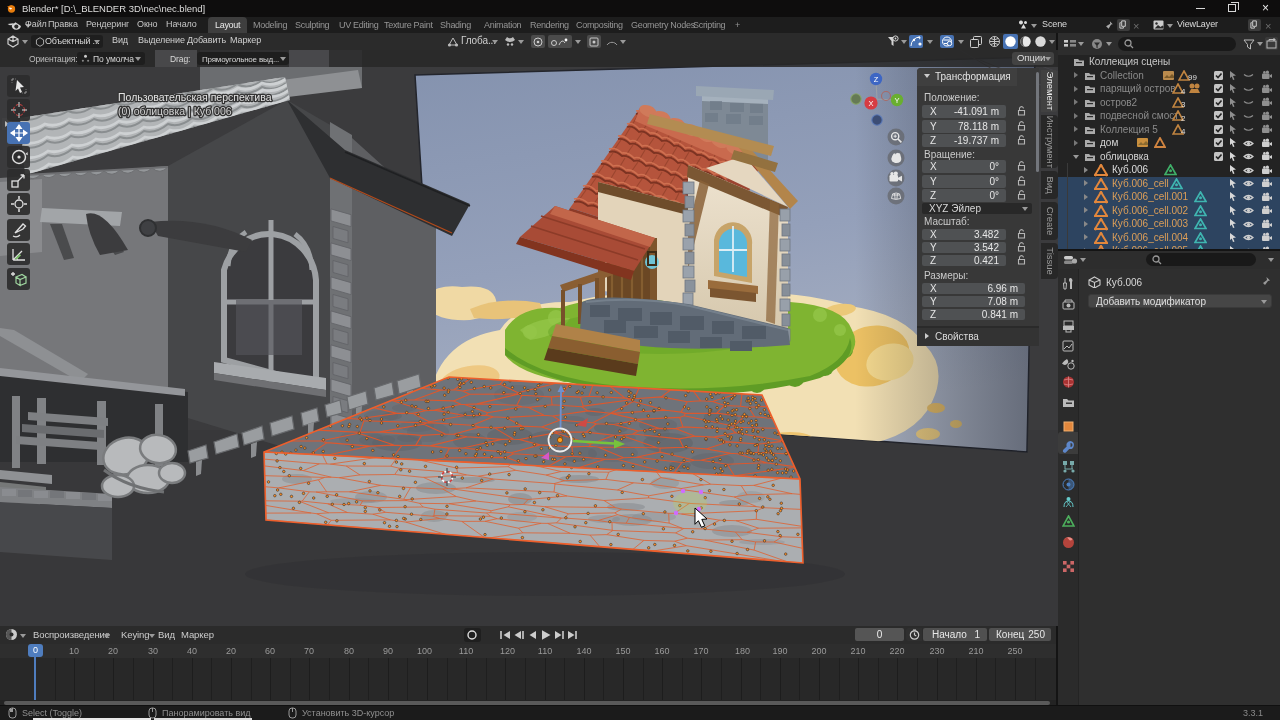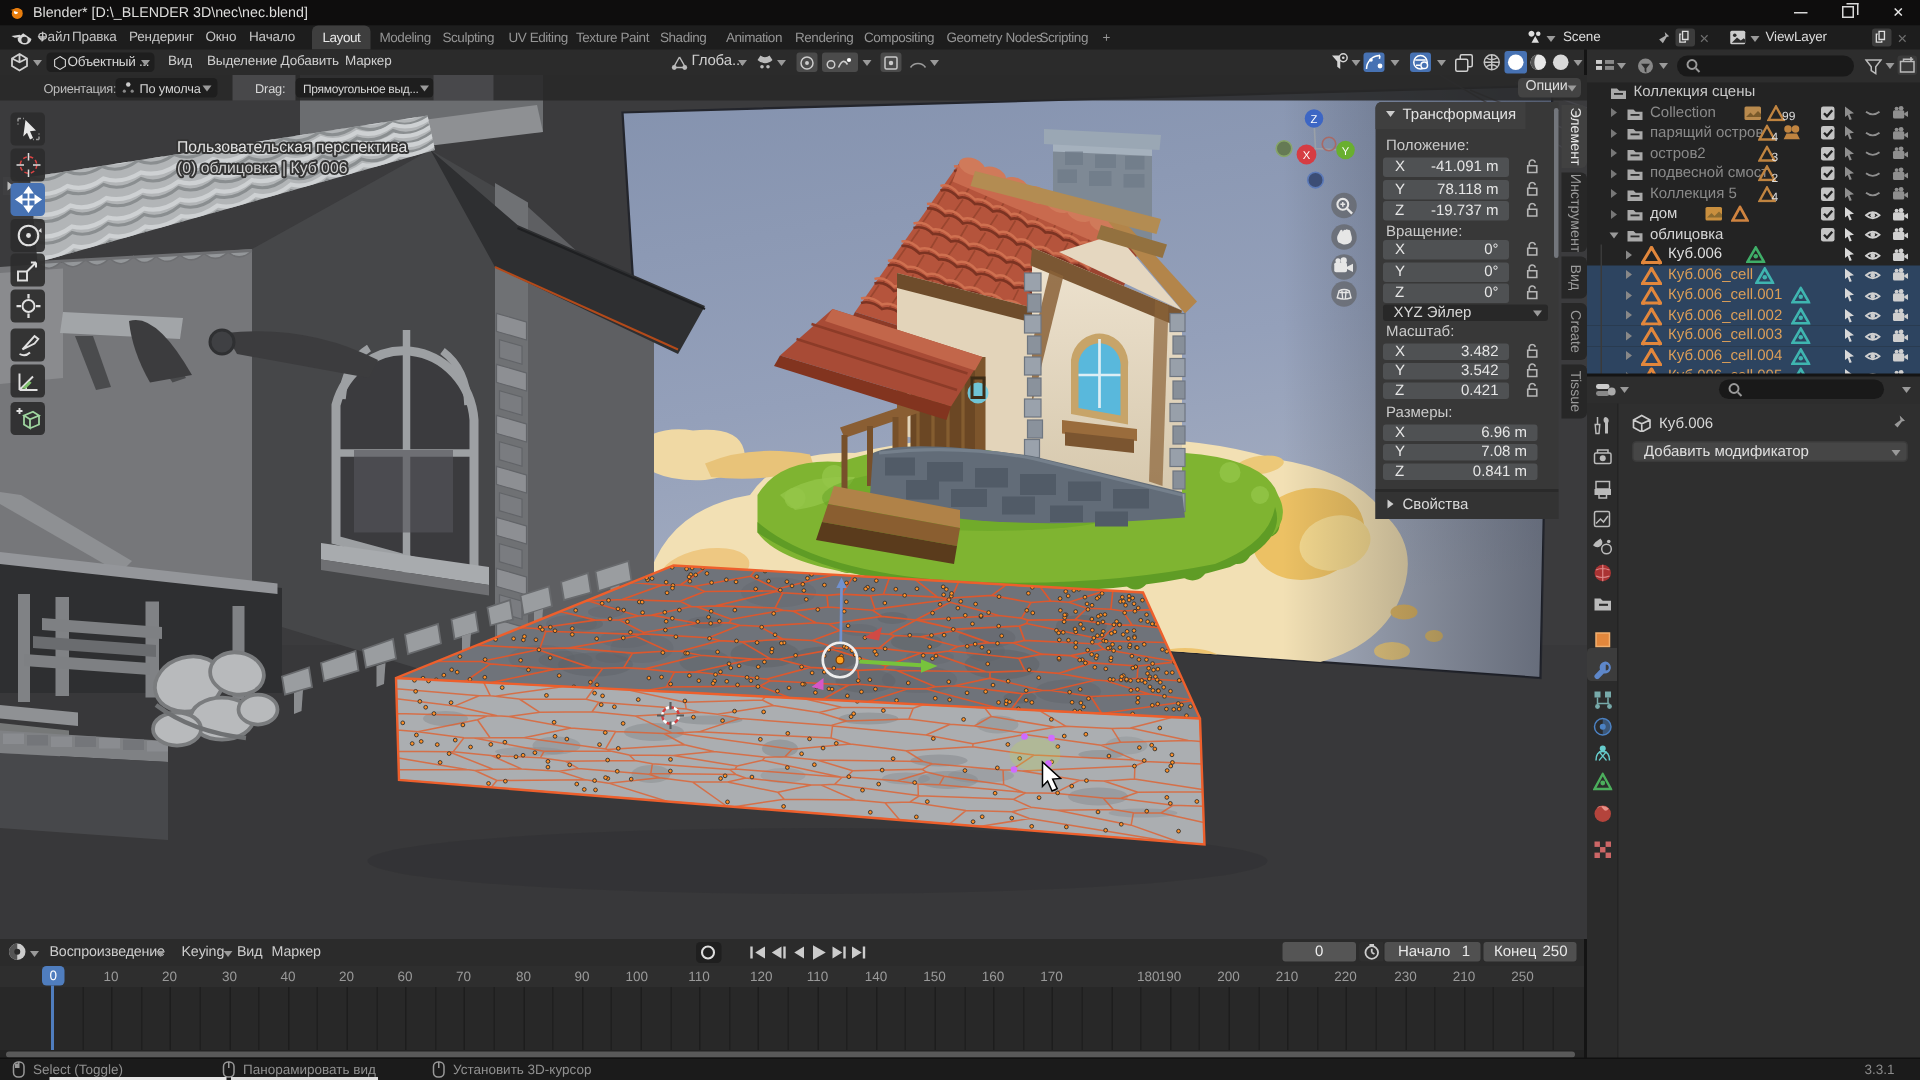--- a/index.html
+++ b/index.html
@@ -1839,21 +1839,21 @@
       <div class="abs" style="left:339px;top:20px;width:20px;text-align:center;color:#9a9a9a;font-size:9px">80</div>
       <div class="abs" style="left:378px;top:20px;width:20px;text-align:center;color:#9a9a9a;font-size:9px">90</div>
       <div class="abs" style="left:417px;top:20px;width:20px;color:#9a9a9a;font-size:9px">100</div>
       <div class="abs" style="left:456px;top:20px;width:20px;text-align:center;color:#9a9a9a;font-size:9px">110</div>
       <div class="abs" style="left:495px;top:20px;width:20px;text-align:right;color:#9a9a9a;font-size:9px">120</div>
       <div class="abs" style="left:535px;top:20px;width:20px;text-align:center;color:#9a9a9a;font-size:9px">110</div>
       <div class="abs" style="left:574px;top:20px;width:20px;text-align:center;color:#9a9a9a;font-size:9px">140</div>
       <div class="abs" style="left:613px;top:20px;width:20px;text-align:center;color:#9a9a9a;font-size:9px">150</div>
       <div class="abs" style="left:652px;top:20px;width:20px;text-align:center;color:#9a9a9a;font-size:9px">160</div>
       <div class="abs" style="left:691px;top:20px;width:20px;text-align:center;color:#9a9a9a;font-size:9px">170</div>
-      <div class="abs" style="left:753px;top:20px;width:20px;text-align:right;color:#9a9a9a;font-size:9px">180</div>
+      <div class="abs" style="left:735px;top:20px;width:20px;text-align:left;color:#9a9a9a;font-size:9px">180</div>
       <div class="abs" style="left:770px;top:20px;width:20px;text-align:center;color:#9a9a9a;font-size:9px">190</div>
       <div class="abs" style="left:809px;top:20px;width:20px;text-align:center;color:#9a9a9a;font-size:9px">200</div>
       <div class="abs" style="left:848px;top:20px;width:20px;text-align:center;color:#9a9a9a;font-size:9px">210</div>
       <div class="abs" style="left:887px;top:20px;width:20px;text-align:center;color:#9a9a9a;font-size:9px">220</div>
       <div class="abs" style="left:927px;top:20px;width:20px;text-align:center;color:#9a9a9a;font-size:9px">230</div>
       <div class="abs" style="left:966px;top:20px;width:20px;text-align:center;color:#9a9a9a;font-size:9px">210</div>
       <div class="abs" style="left:1005px;top:20px;width:20px;text-align:center;color:#9a9a9a;font-size:9px">250</div>
       <div class="abs" style="left:0;top:32px;width:1056px;height:42px;background:#282828"></div>
       <div class="abs" style="left:35.0px;top:32px;width:1px;height:42px;background:#1d1d1d"></div>
       <div class="abs" style="left:54.6px;top:32px;width:1px;height:42px;background:#1f1f1f"></div>

